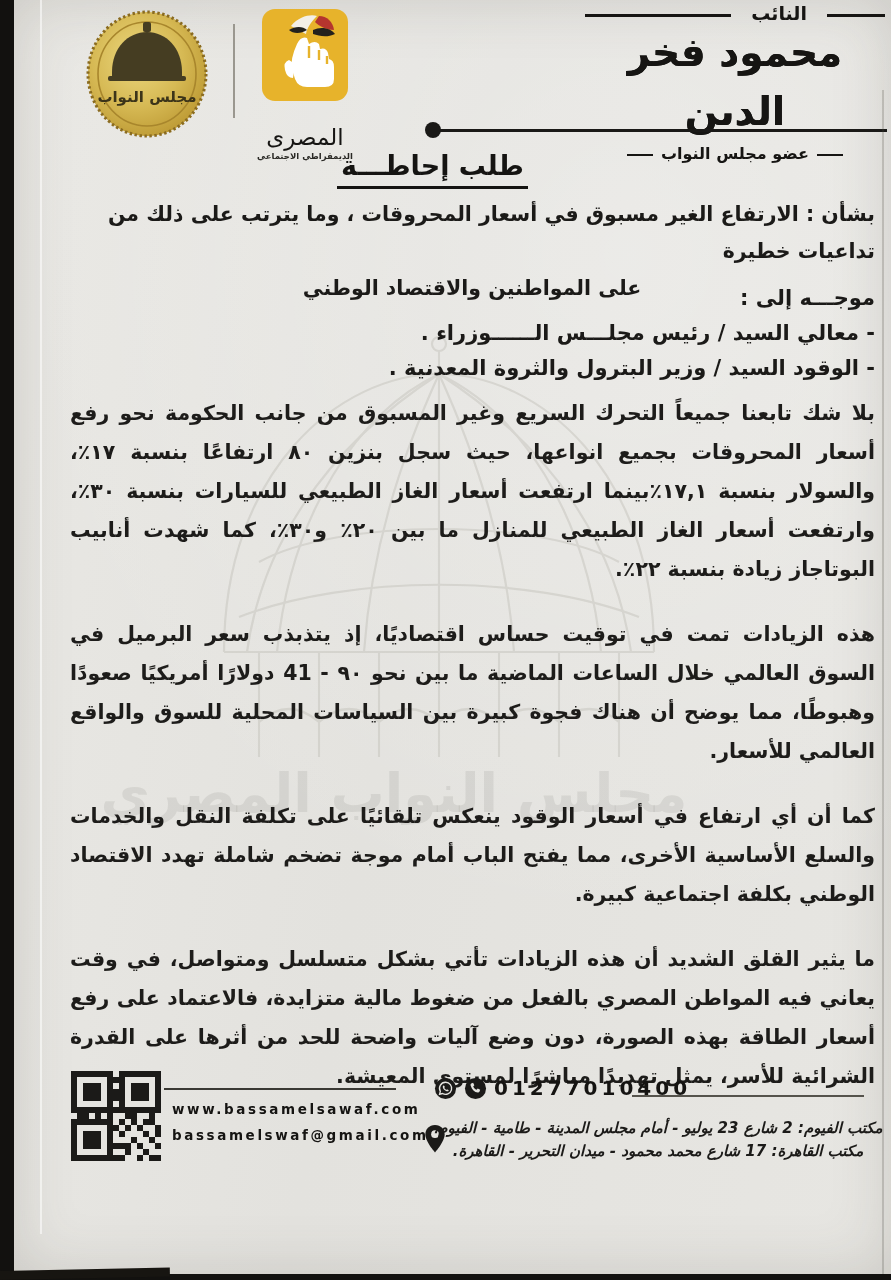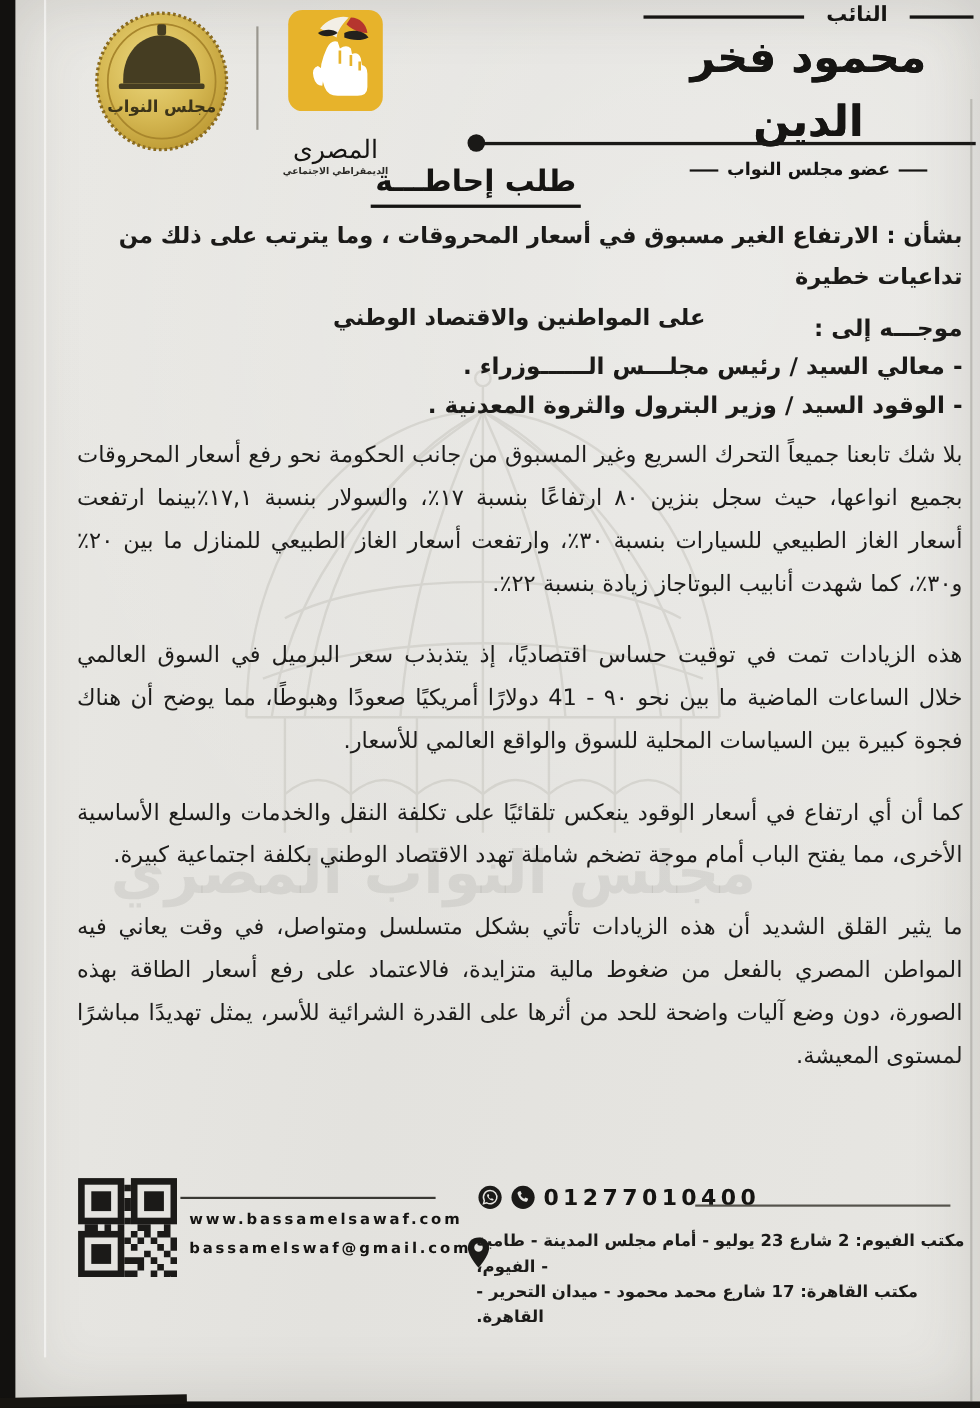--- a/index.html
+++ b/index.html
@@ -38,41 +38,41 @@
 
   
   .doc-title{position:absolute;top:150px;left:0;right:0;text-align:center;direction:rtl;}
   .doc-title span{display:inline-block;transform:translateX(-20px);font-size:27px;font-weight:bold;color:#151412;
     border-bottom:3px solid #151412;padding:0 4px 5px 4px;}
   .subject{position:absolute;top:196px;right:16px;left:55px;direction:rtl;color:#1b1a18;font-weight:bold;font-size:20.5px;line-height:37px;}
   .subject .l1{text-align:right;}
   .subject .l2{text-align:center;}
   .addressed{position:absolute;top:281px;right:16px;left:55px;direction:rtl;color:#1b1a18;font-weight:bold;font-size:21px;line-height:34px;text-align:right;}
   .addressed .rec{margin-top:1px;}
-  .bodytext{position:absolute;top:394px;right:16px;left:56px;direction:rtl;color:#1d1c1a;font-weight:normal;
+  .bodytext{position:absolute;top:394px;right:16px;left:56px;direction:rtl;color:#1d1c1a;font-weight:bold;
     font-size:20.5px;line-height:39px;text-align:justify;}
   .bodytext p{margin:0 0 26px 0;}
 
   
   .wm-dome{position:absolute;left:185px;top:322px;opacity:.55;pointer-events:none;}
   .wm-text{position:absolute;top:762px;left:70px;width:620px;direction:rtl;text-align:center;
     font-size:54px;font-weight:bold;color:rgba(80,78,70,.10);letter-spacing:1px;pointer-events:none;}
 
   
   .qr{position:absolute;left:57px;top:1071px;}
   .weblines{position:absolute;left:150px;top:1088px;width:232px;}
   .weblines .topline{height:2px;background:#3a3934;margin-bottom:9px;}
   .webrow{display:flex;align-items:center;gap:8px;margin-bottom:6px;}
   .latin{font-family:"DejaVu Sans","Liberation Sans",sans-serif;font-weight:bold;color:#151412;
     font-size:13.5px;letter-spacing:2.6px;white-space:nowrap;}
   .phoneblk{position:absolute;left:420px;top:1076px;display:flex;align-items:center;gap:7px;}
   .phone-num{font-weight:bold;color:#151412;font-size:20px;letter-spacing:4px;}
   .phone-rule{position:absolute;left:618px;top:1095px;width:232px;height:2px;background:#55534c;}
-  .addr{position:absolute;right:8px;top:1117px;width:450px;direction:rtl;text-align:left;
-    color:#1c1b19;font-size:15px;font-weight:600;line-height:23px;}
+  .addr{position:absolute;right:8px;top:1117px;width:450px;direction:rtl;text-align:center;
+    color:#1c1b19;font-size:15px;font-weight:600;line-height:23px;font-style:italic;}
   .pin{position:absolute;left:408px;top:1124px;}
 
   .ico{display:inline-block;vertical-align:middle;}
 </style>
 </head>
 <body>
 
 <div class="photo">
   <div class="paper">
 

